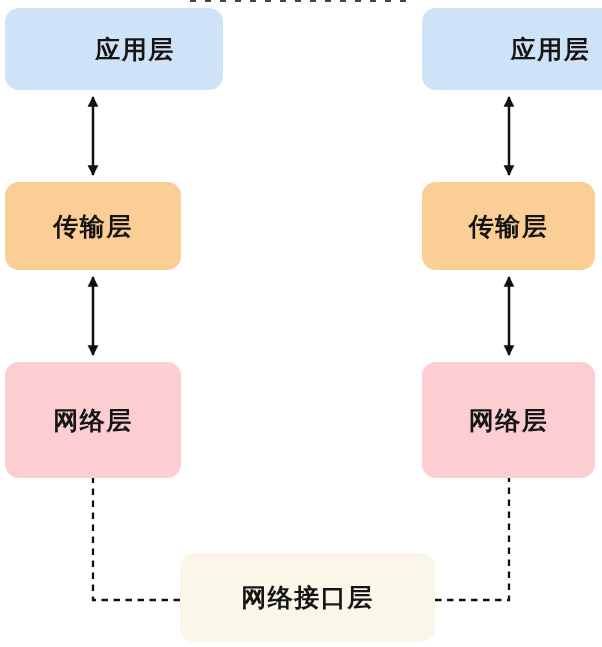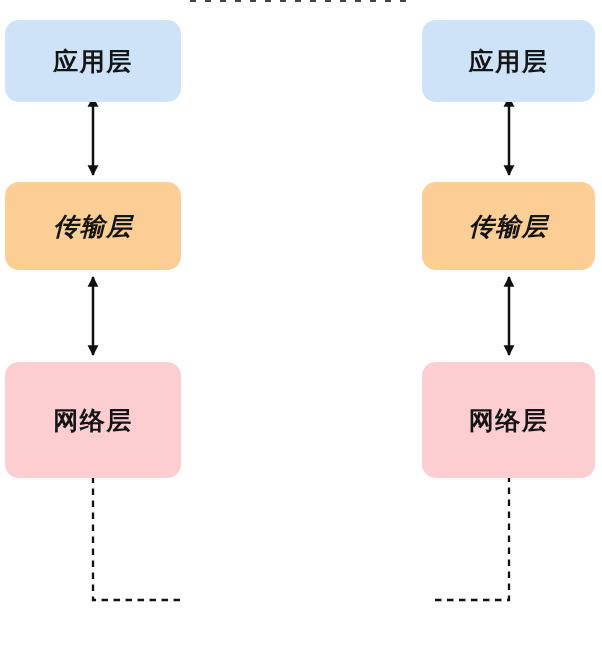--- a/index.html
+++ b/index.html
@@ -12,27 +12,27 @@
   }
   .connectors{position:absolute;left:0;top:0;width:602px;height:647px;}
   .node{
     position:absolute;
     border-radius:14px;
     display:flex;align-items:center;justify-content:center;
     font-size:25px;font-weight:600;letter-spacing:1.5px;
     color:var(--text-color,#151515);
   }
   .fill-app{background:var(--app-fill,#cfe3f8);}
-  .fill-transport{background:var(--transport-fill,#fbce96);font-style:italic;}
+  .fill-transport{background:var(--transport-fill,#fbce96);}
   .fill-network{background:var(--network-fill,#fcced2);}
   .fill-interface{background:var(--interface-fill,#faf7e9);}
 
   .col-left{left:5px;width:176px;}
   .col-right{left:422px;width:173px;}
-  .row-app{top:20px;height:82px;}
+  .row-app{top:8px;height:82px;padding-left:42px;}
   .row-transport{top:182px;height:88px;}
   .row-network{top:362px;height:116px;}
 
   .node-interface{left:180px;top:553px;width:255px;height:89px;}
 </style>
 </head>
 <body>
 
 <div class="canvas">
 
@@ -68,14 +68,17 @@
   <div class="node col-right row-app fill-app">
     <span>应用层</span>
   </div>
   <div class="node col-right row-transport fill-transport">
     <span>传输层</span>
   </div>
   <div class="node col-right row-network fill-network">
     <span>网络层</span>
   </div>
 
+  <div class="node node-interface fill-interface">
+    <span>网络接口层</span>
+  </div>
 
 </div>
 
 </body></html>

